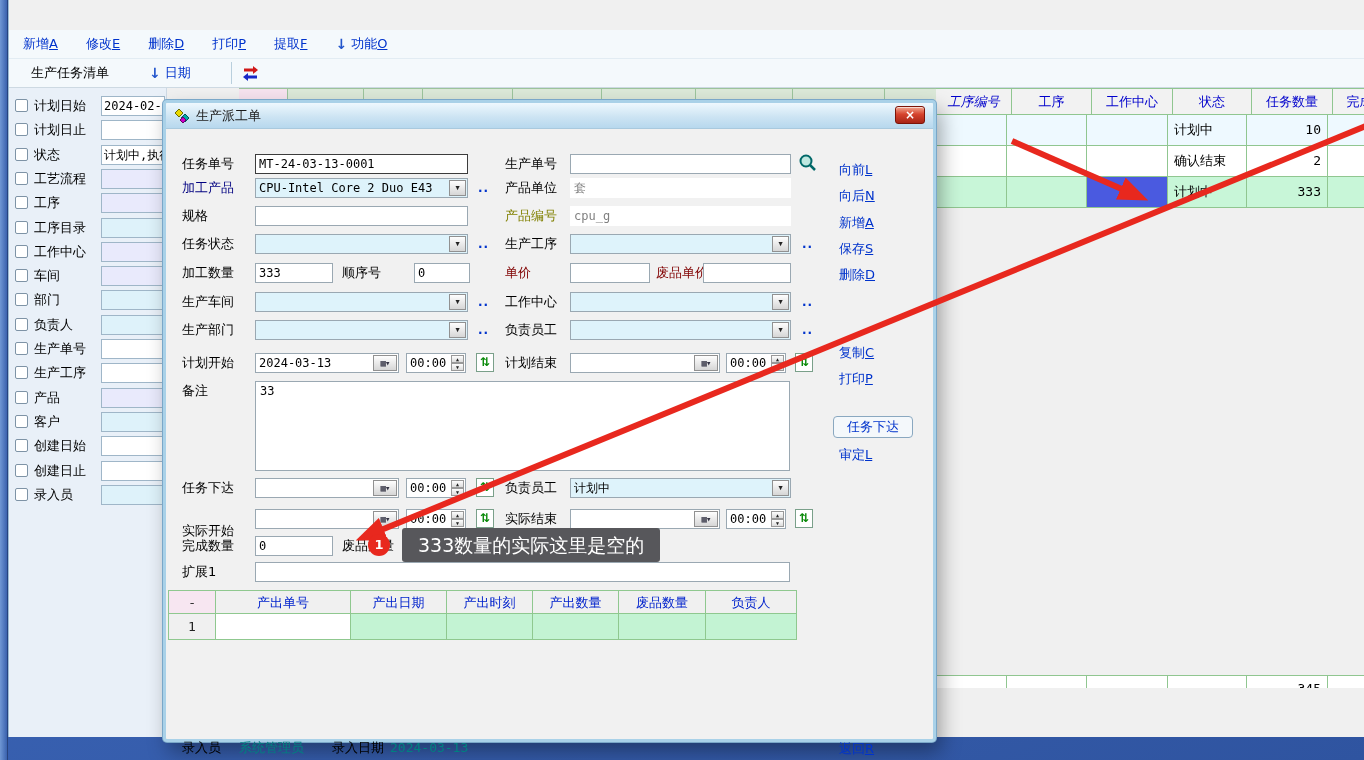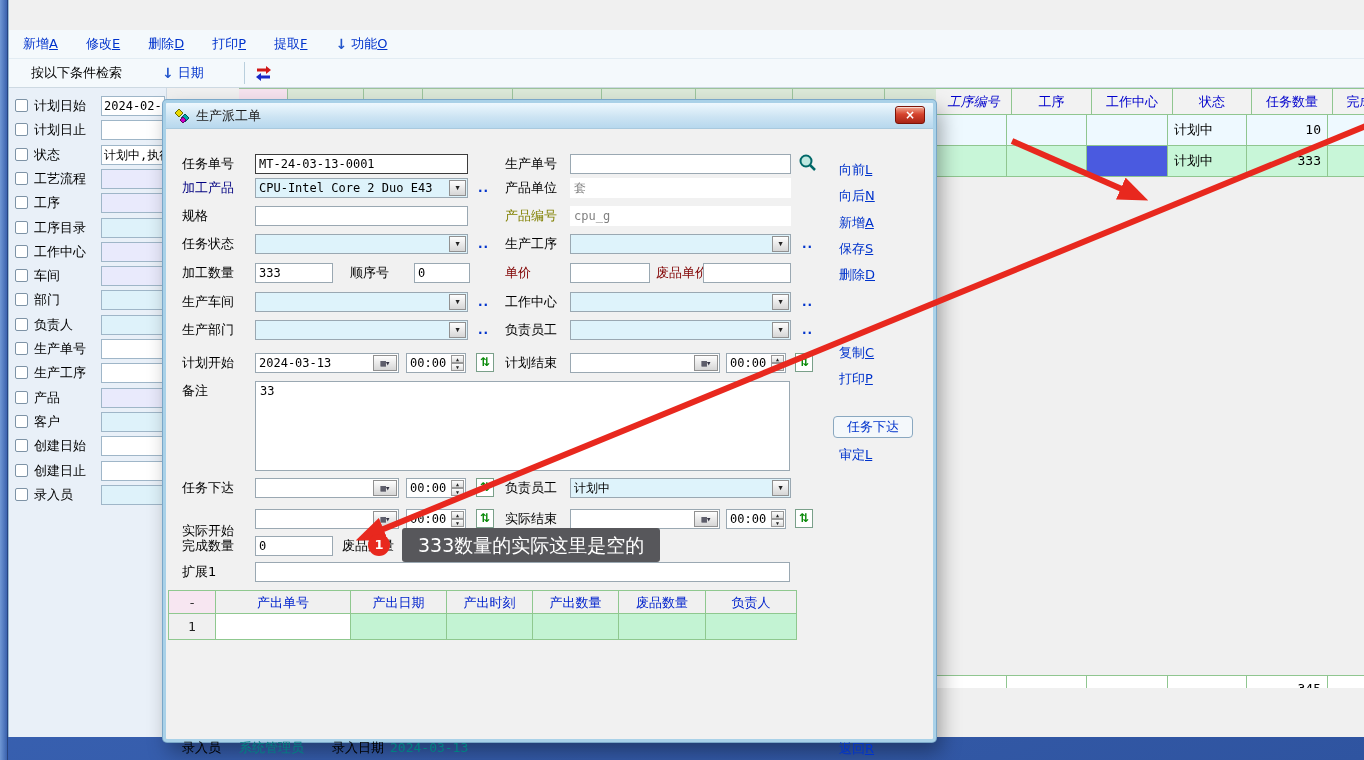--- a/index.html
+++ b/index.html
@@ -147,21 +147,21 @@
       </span>
       <span class="menu-item">
         <span>提取<u>F</u></span>
       </span>
       <span class="menu-item">
         <span class="dn-arrow">↓</span>
         <span>功能<u>O</u></span>
       </span>
     </div>
   <div id="toolbar2" class="tbar">
-    <span>按以下条件检索</span>
+    <span>生产任务清单</span>
     <span class="menu-item" style="margin-left:40px">
       <span class="dn-arrow">↓</span>
       <span>日期</span>
     </span>
     <span class="vsep"></span>
     <svg width="17" height="17">
       <line x1="2" y1="5" x2="12" y2="5" stroke="#d01818" stroke-width="3"></line>
       <polygon points="11,1 16,5 11,9" fill="#d01818"></polygon>
       <line x1="5" y1="12" x2="15" y2="12" stroke="#1828c8" stroke-width="3"></line>
       <polygon points="6,8 1,12 6,16" fill="#1828c8"></polygon>
@@ -275,20 +275,28 @@
         <div class="bgt-cell bgt-head" style="width: 81px;">任务数量</div>
         <div class="bgt-cell bgt-head" style="width: 80px;">完成数量</div>
       </div>
       <div class="bgt-row">
         <div class="bgt-cell bgt-data al-l" style="width: 71px; background: rgb(238, 249, 255);"></div>
         <div class="bgt-cell bgt-data al-l" style="width: 80px; background: rgb(238, 249, 255);"></div>
         <div class="bgt-cell bgt-data al-l" style="width: 81px; background: rgb(238, 249, 255);"></div>
         <div class="bgt-cell bgt-data al-l" style="width: 79px; background: rgb(238, 249, 255);">计划中</div>
         <div class="bgt-cell bgt-data al-r" style="width: 81px; background: rgb(238, 249, 255);">10</div>
         <div class="bgt-cell bgt-data al-r" style="width: 80px; background: rgb(238, 249, 255);"></div>
+      </div>
+      <div class="bgt-row">
+        <div class="bgt-cell bgt-data al-l" style="width: 71px; background: rgb(255, 255, 255);"></div>
+        <div class="bgt-cell bgt-data al-l" style="width: 80px; background: rgb(255, 255, 255);"></div>
+        <div class="bgt-cell bgt-data al-l" style="width: 81px; background: rgb(255, 255, 255);"></div>
+        <div class="bgt-cell bgt-data al-l" style="width: 79px; background: rgb(255, 255, 255);">确认结束</div>
+        <div class="bgt-cell bgt-data al-r" style="width: 81px; background: rgb(255, 255, 255);">2</div>
+        <div class="bgt-cell bgt-data al-r" style="width: 80px; background: rgb(255, 255, 255);"></div>
       </div>
       <div class="bgt-row">
         <div class="bgt-cell bgt-data al-l" style="width: 71px; background: rgb(200, 246, 216);"></div>
         <div class="bgt-cell bgt-data al-l" style="width: 80px; background: rgb(200, 246, 216);"></div>
         <div class="bgt-cell bgt-data al-l" style="width: 81px; background: rgb(74, 90, 224);"></div>
         <div class="bgt-cell bgt-data al-l" style="width: 79px; background: rgb(200, 246, 216);">计划中</div>
         <div class="bgt-cell bgt-data al-r" style="width: 81px; background: rgb(200, 246, 216);">333</div>
         <div class="bgt-cell bgt-data al-r" style="width: 80px; background: rgb(200, 246, 216);"></div>
       </div>
       <div id="bg-summary">
@@ -332,21 +340,21 @@
         <span class="f-label olive" style="left: 339px; top: 77px;">产品编号</span>
         <div class="ctl flat" style="left: 404px; top: 77px; width: 221px;">cpu_g</div>
         <span class="f-label" style="left: 16px; top: 105px;">任务状态</span>
         <div class="ctl combo" style="left: 89px; top: 105px; width: 213px;"><span></span><span class="cbtn">▼</span></div>
         <span class="dots" style="left: 312px; top: 105px;">..</span>
         <span class="f-label" style="left: 339px; top: 105px;">生产工序</span>
         <div class="ctl combo" style="left: 404px; top: 105px; width: 221px;"><span></span><span class="cbtn">▼</span></div>
         <span class="dots" style="left: 636px; top: 105px;">..</span>
         <span class="f-label" style="left: 16px; top: 134px;">加工数量</span>
         <div class="ctl" style="left: 89px; top: 134px; width: 78px;">333</div>
-        <span class="f-label" style="left: 184px; top: 134px;">顺序号</span>
+        <span class="f-label" style="left: 176px; top: 134px;">顺序号</span>
         <div class="ctl" style="left: 248px; top: 134px; width: 56px;">0</div>
         <span class="f-label red" style="left: 339px; top: 134px;">单价</span>
         <div class="ctl" style="left: 404px; top: 134px; width: 80px;"></div>
         <span class="f-label red" style="left: 490px; top: 134px;">废品单价</span>
         <div class="ctl" style="left: 537px; top: 134px; width: 88px;"></div>
         <span class="f-label" style="left: 16px; top: 163px;">生产车间</span>
         <div class="ctl combo" style="left: 89px; top: 163px; width: 213px;"><span></span><span class="cbtn">▼</span></div>
         <span class="dots" style="left: 312px; top: 163px;">..</span>
         <span class="f-label" style="left: 339px; top: 163px;">工作中心</span>
         <div class="ctl combo" style="left: 404px; top: 163px; width: 221px;"><span></span><span class="cbtn">▼</span></div>

